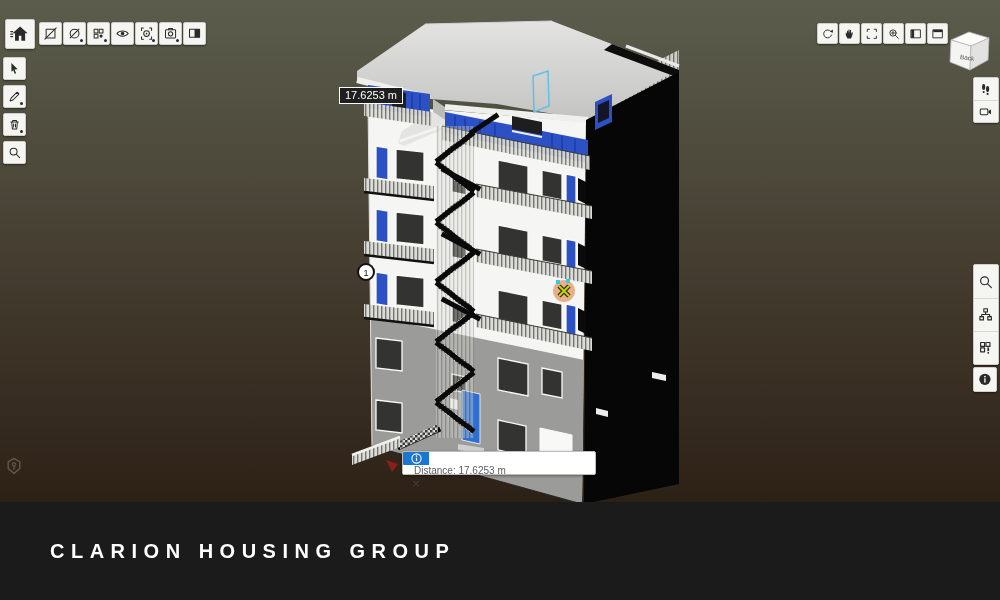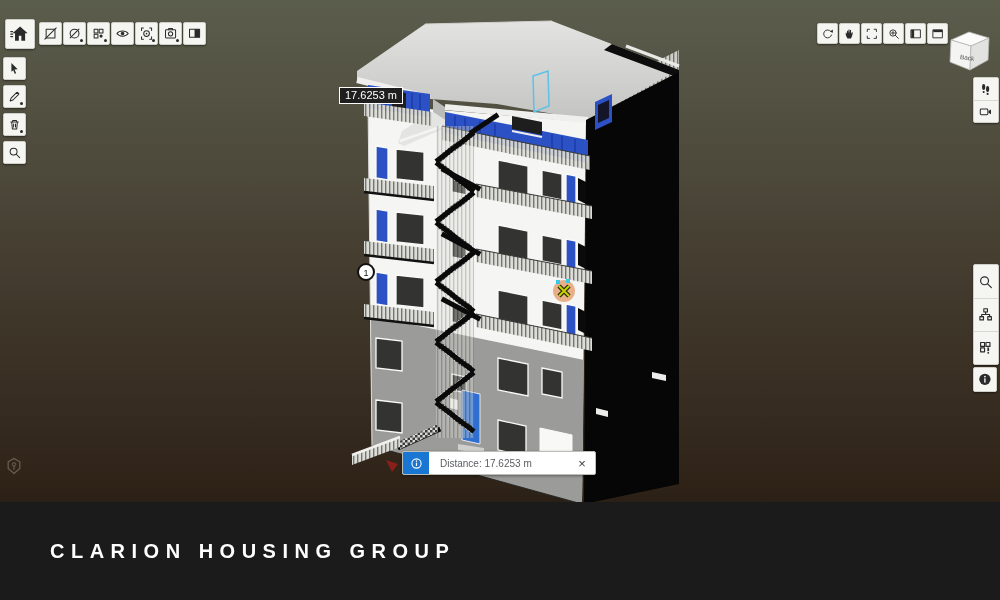--- a/index.html
+++ b/index.html
@@ -29,21 +29,21 @@
   .ico{stroke:#2a2a2a;stroke-width:1.6;fill:none;stroke-linecap:round;stroke-linejoin:round;}
   .icoF{fill:#2a2a2a;stroke:none;}
 
   
   .measure-tag{position:absolute;left:339px;top:87px;background:#1f1f1f;border:1px solid #fdfdfd;
     color:#fff;font-size:11px;line-height:15px;padding:0 5px;white-space:nowrap;}
 
   
   .notif{position:absolute;left:402px;top:451px;width:194px;height:24px;background:#fff;
     border:1px solid #bdbdb8;border-radius:2px;box-shadow:0 1px 3px rgba(0,0,0,.4);
-    display:flex;align-items:stretch;box-sizing:border-box;}
+    display:flex;align-items:stretch;box-sizing:border-box;flex-direction:column;}
   .notif-accent{width:26px;background:#1976d2;border-radius:1px 0 0 1px;
     display:flex;align-items:center;justify-content:center;flex:0 0 auto;}
   .notif-text{flex:1;display:flex;align-items:center;padding-left:11px;color:#5a5d61;font-size:10px;}
   .notif-close{flex:0 0 auto;display:flex;align-items:center;justify-content:center;width:26px;
     color:#3c4043;font-size:13px;background:none;border:none;cursor:pointer;padding:0;}
 
   
   .viewcube{position:absolute;left:942px;top:26px;width:54px;height:54px;cursor:pointer;}
 
   .ghost{position:absolute;left:4px;top:456px;width:20px;height:20px;opacity:.45;}

